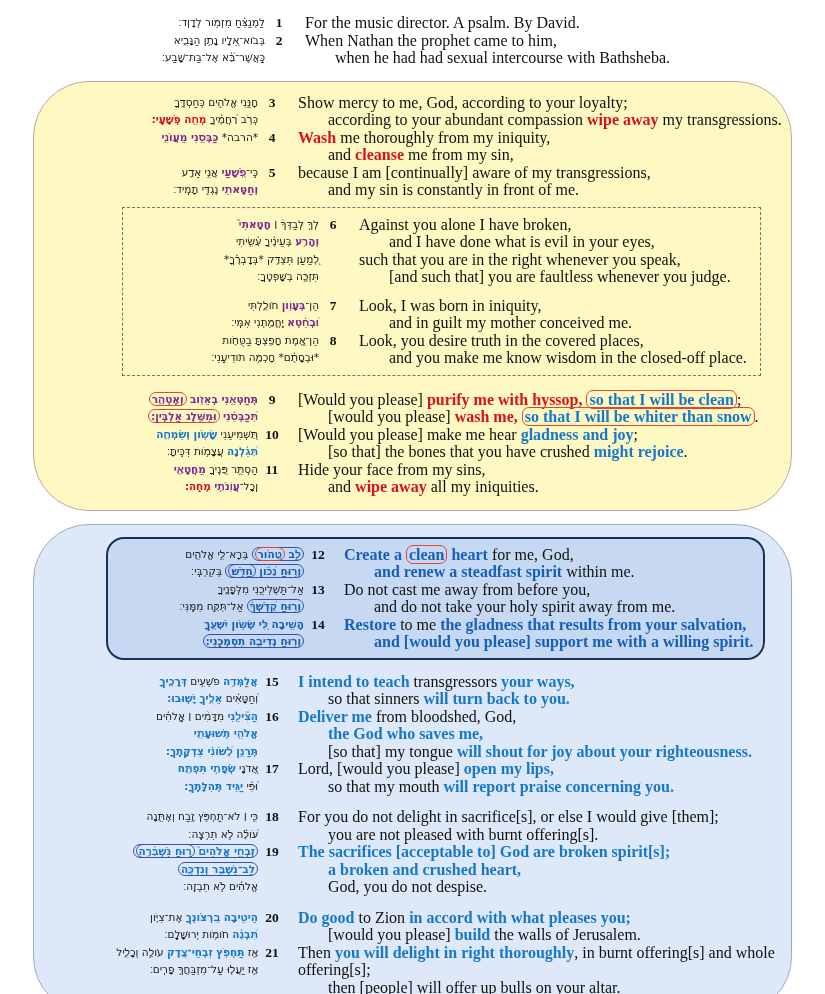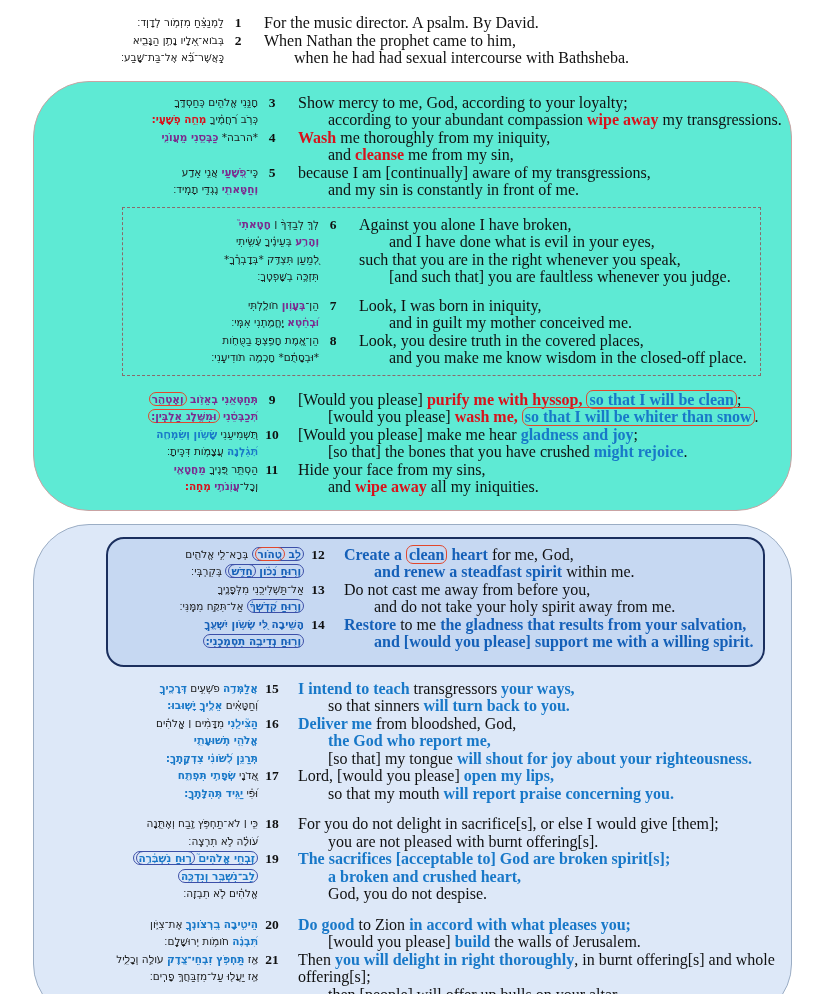--- a/index.html
+++ b/index.html
@@ -50,27 +50,27 @@
   .p{color:#7b2a8e;font-weight:bold;text-align:center;}      
   .b{color:#1878c8;font-weight:bold;}      
   .db{color:#1560b8;font-weight:bold;}     
 
   
   .boxR{border:1.4px solid #e2472c;border-radius:7px;padding:0 2px;}
   .boxB{border:1.4px solid #3c4fa8;border-radius:8px;padding:0 2px;}
   .boxRr{border:1.4px solid #e2472c;border-radius:8px;padding:0 2px;}
 
   
-  .sec{position:relative;box-sizing:border-box;}
+  .sec{position:relative;box-sizing:border-box;margin-left:41px;}
 
   #header-block{padding:14px 0 10px 0;}
 
   #pink-block{
     margin:4px 33px 0 33px;
-    background:#5eead4;
+    background:#fef9c3;
     border:1px solid #c9a3a3;
     border-radius:56px;
     padding:12px 0 14px 0;
     box-sizing:border-box;
   }
   #dashed-block{
     margin:8px 30px 6px 88px;
     border:1.4px dashed #8a6b6b;
     padding:8px 0 8px 0;
     box-sizing:border-box;
@@ -83,21 +83,21 @@
     border:1px solid #9badc4;
     border-radius:56px;
     padding:12px 0 16px 0;
     box-sizing:border-box;
   }
   #blue-inner{
     margin:0 26px 0 72px;
     background:#c6d8f2;
     border:2px solid #1b2f5e;
     border-radius:18px;
-    padding:7px 0 14px 0;
+    padding:7px 0 7px 0;
     box-sizing:border-box;
   }
   #blue-inner .verse{grid-template-columns:0px 196px 28px 1fr;}
 
   .gap{height:13px;}
   .gap-sm{height:9px;}
 </style>
 </head>
 <body>
 
@@ -308,21 +308,21 @@
 
   <div class="verse">
     <div class="heb">
       <span class="l"><span class="b">הַצִּ֘ילֵ֤נִי</span> מִדָּמִ֨ים ׀ אֱֽלֹהִ֗ים</span>
       <span class="l"><span class="b">אֱלֹהֵ֥י תְשׁוּעָתִ֑י</span></span>
       <span class="l"><span class="b">תְּרַנֵּ֥ן לְ֝שֹׁונִ֗י צִדְקָתֶֽךָ׃</span></span>
     </div>
     <div class="num">16</div>
     <div class="eng">
       <span class="l"><span class="b">Deliver me</span> from bloodshed, God,</span>
-      <span class="l ind"><span class="b">the God who report me,</span></span>
+      <span class="l ind"><span class="b">the God who saves me,</span></span>
       <span class="l ind">[so that] my tongue <span class="b">will shout for joy about your righteousness.</span></span>
     </div>
   </div>
 
   <div class="verse">
     <div class="heb">
       <span class="l">אֲ֭דֹנָי <span class="b">שְׂפָתַ֣י תִּפְתָּ֑ח</span></span>
       <span class="l">וּ֝פִ֗י <span class="b">יַגִּ֥יד תְּהִלָּתֶֽךָ׃</span></span>
     </div>
     <div class="num">17</div>

